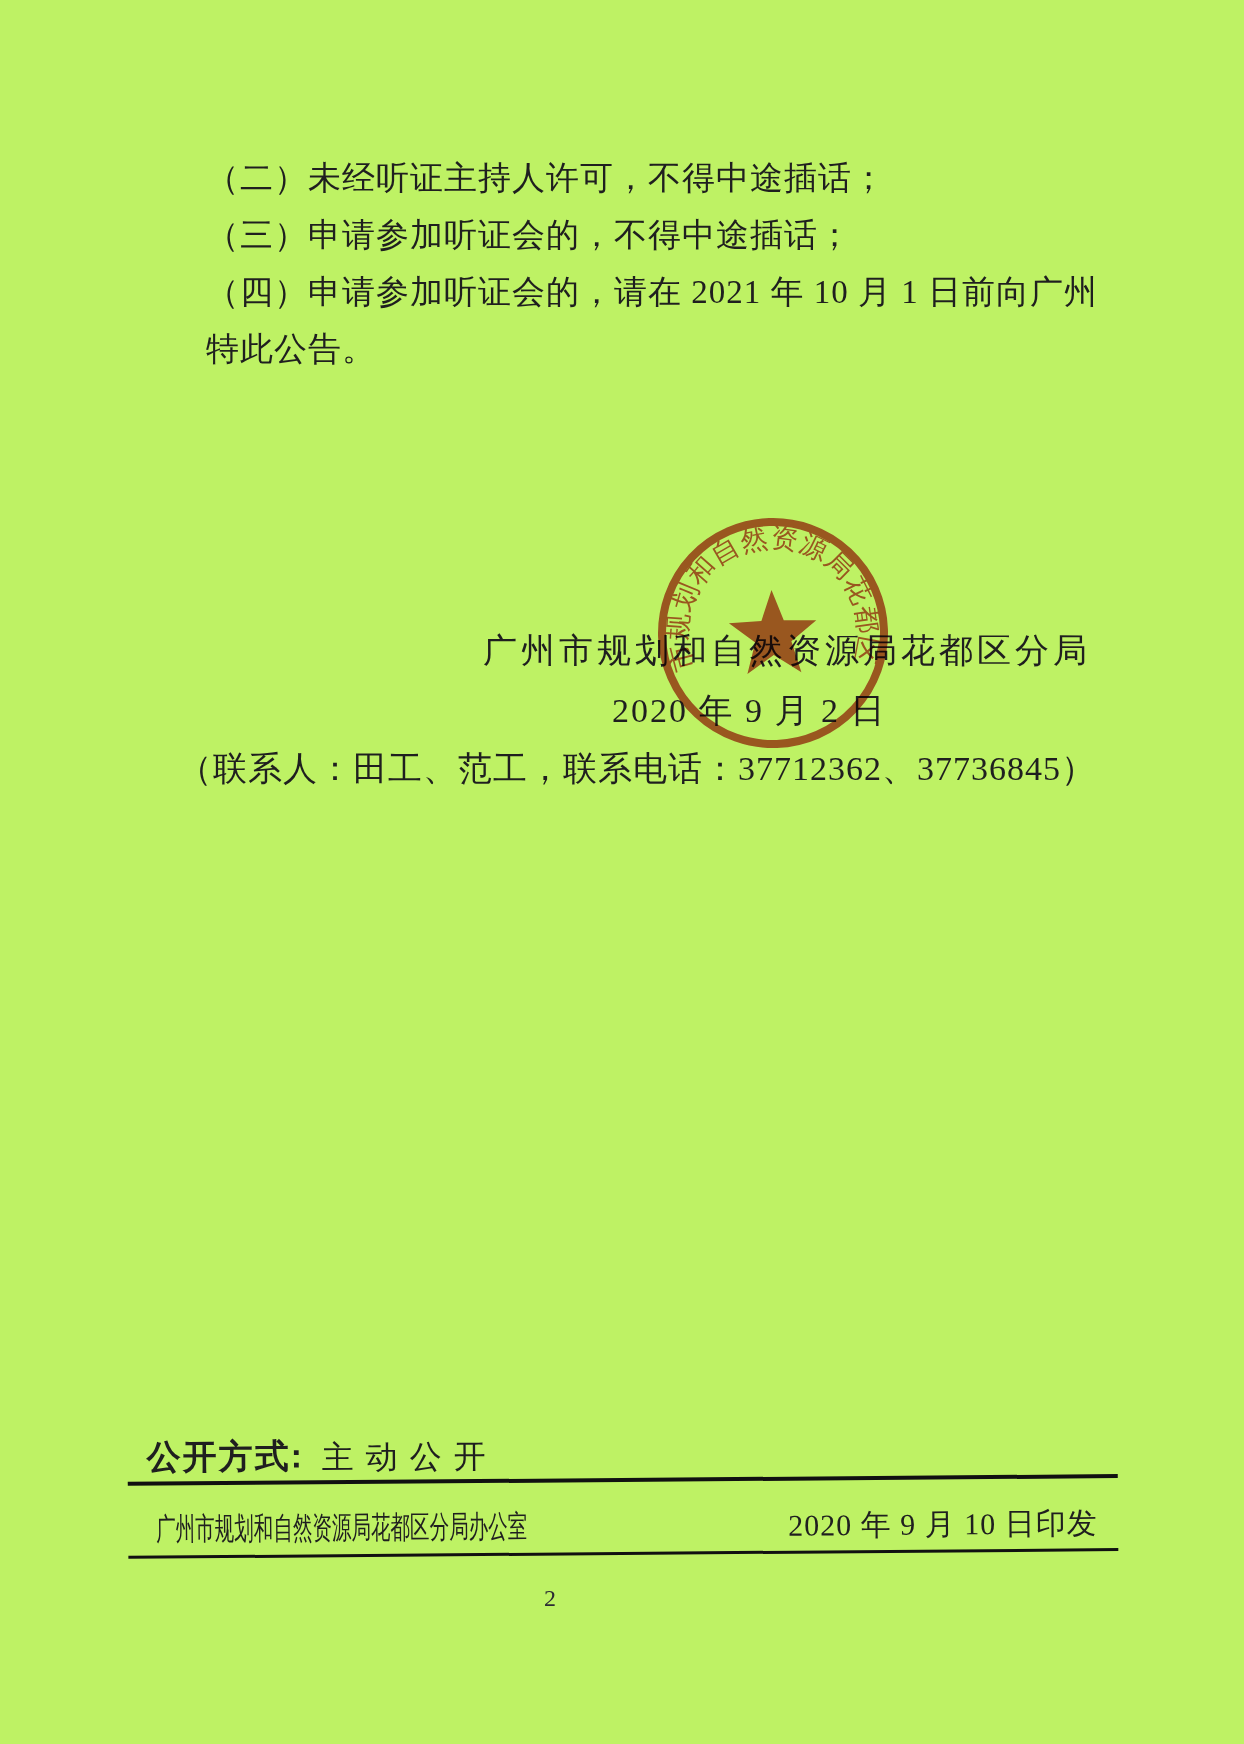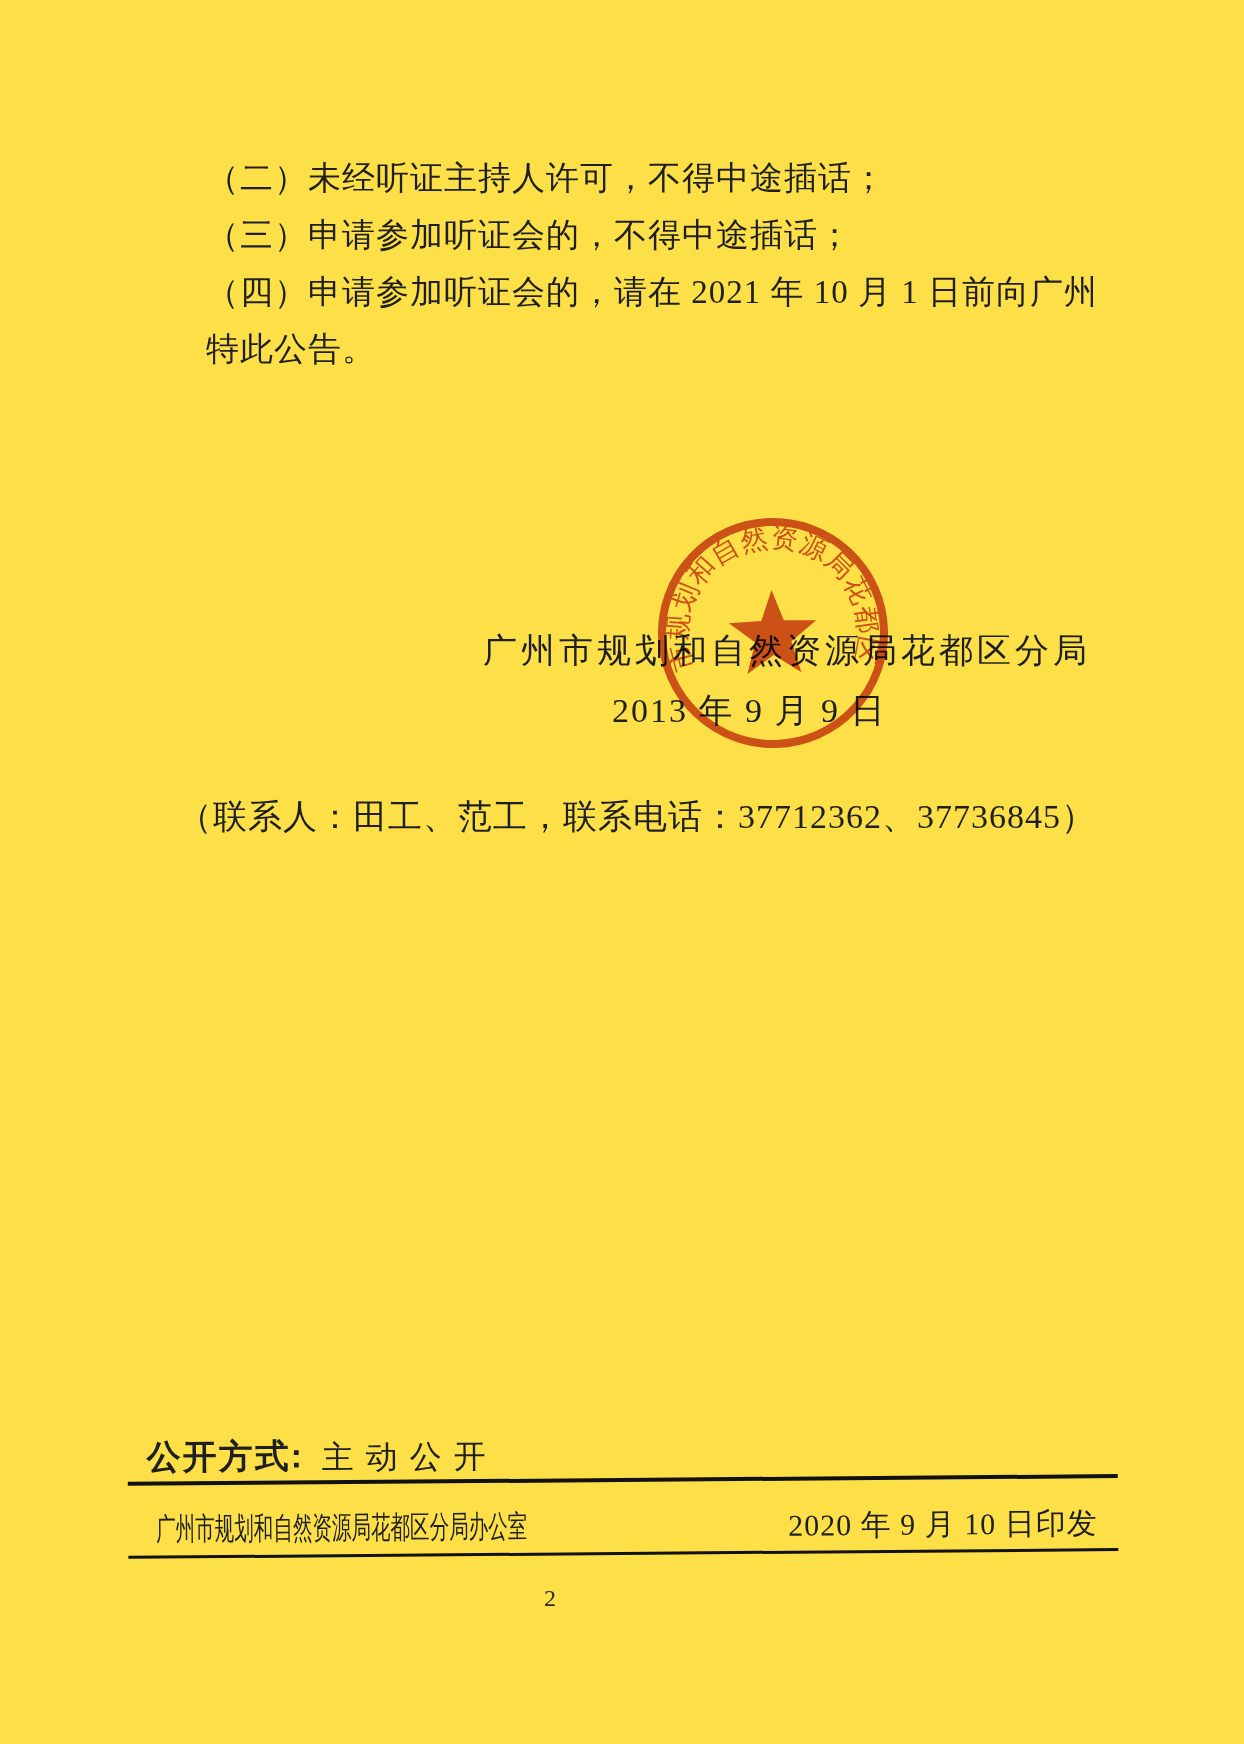--- a/index.html
+++ b/index.html
@@ -1,20 +1,20 @@
 <!DOCTYPE html>
 <html><head>
 <meta charset="utf-8">
 <style>
   html,body{margin:0;padding:0;background:#e8e8e8;}
   .page{
     position:relative;
     width:1244px;height:1744px;
     margin:0 auto;
-    background:#fde047;
+    background:#bef264;
     overflow:hidden;
     font-family:"Liberation Serif","DejaVu Serif",serif;
     color:#1f1f1f;
   }
   
   .bodytext{
     position:absolute;left:140px;top:150px;width:990px;
     font-size:33px;line-height:57px;letter-spacing:1px;
     white-space:nowrap;
   }
@@ -24,21 +24,21 @@
   .sig-agency{
     position:absolute;left:483px;top:628px;
     font-size:34px;letter-spacing:4px;white-space:nowrap;
   }
   .sig-date{
     position:absolute;left:612px;top:688px;
     font-size:34px;letter-spacing:2px;white-space:nowrap;
   }
   .contact{
     position:absolute;left:178px;top:746px;
-    font-size:34px;letter-spacing:1px;white-space:nowrap;margin-top:48px;
+    font-size:34px;letter-spacing:1px;white-space:nowrap;
   }
   
   .seal{
     position:absolute;left:645px;top:505px;width:256px;height:256px;
     opacity:.88;mix-blend-mode:multiply;
     transform:rotate(-2deg);
   }
   
   .footer{position:absolute;left:0;top:0;width:1244px;height:1744px;transform:rotate(-0.45deg);transform-origin:620px 1510px;}
   .pub-label{
@@ -73,21 +73,21 @@
 <div class="page">
 
   <div class="bodytext">
     <div class="bline indent">（二）未经听证主持人许可，不得中途插话；</div>
     <div class="bline indent">（三）申请参加听证会的，不得中途插话；</div>
     <div class="bline indent">（四）申请参加听证会的，请在 2021 年 10 月 1 日前向广州</div>
     <div class="bline indent">特此公告。</div>
   </div>
 
   <div class="sig-agency">广州市规划和自然资源局花都区分局</div>
-  <div class="sig-date">2013 年 9 月 9 日</div>
+  <div class="sig-date">2020 年 9 月 2 日</div>
   <div class="contact">（联系人：田工、范工，联系电话：37712362、37736845）</div>
 
   <svg class="seal" viewBox="0 0 256 256">
     <circle cx="128" cy="128" r="111" fill="none" stroke="#c64534" stroke-width="8"></circle>
     <polygon fill="#c64534" points="128,85 139.2,115.6 171.7,116.8 146.1,136.9 155,168.2 128,150 101,168.2 109.9,136.9 84.3,116.8 116.8,115.6"></polygon>
     <defs>
       <path id="sealTextPath" d="M 53.5,171 A 86,86 0 1 1 202.5,171" fill="none"></path>
     </defs>
     <text font-size="27" fill="#c64534" letter-spacing="1" font-family="Liberation Serif, DejaVu Serif, serif" text-anchor="middle">
       <textPath href="#sealTextPath" startOffset="50%">广州市规划和自然资源局花都区分局</textPath>

